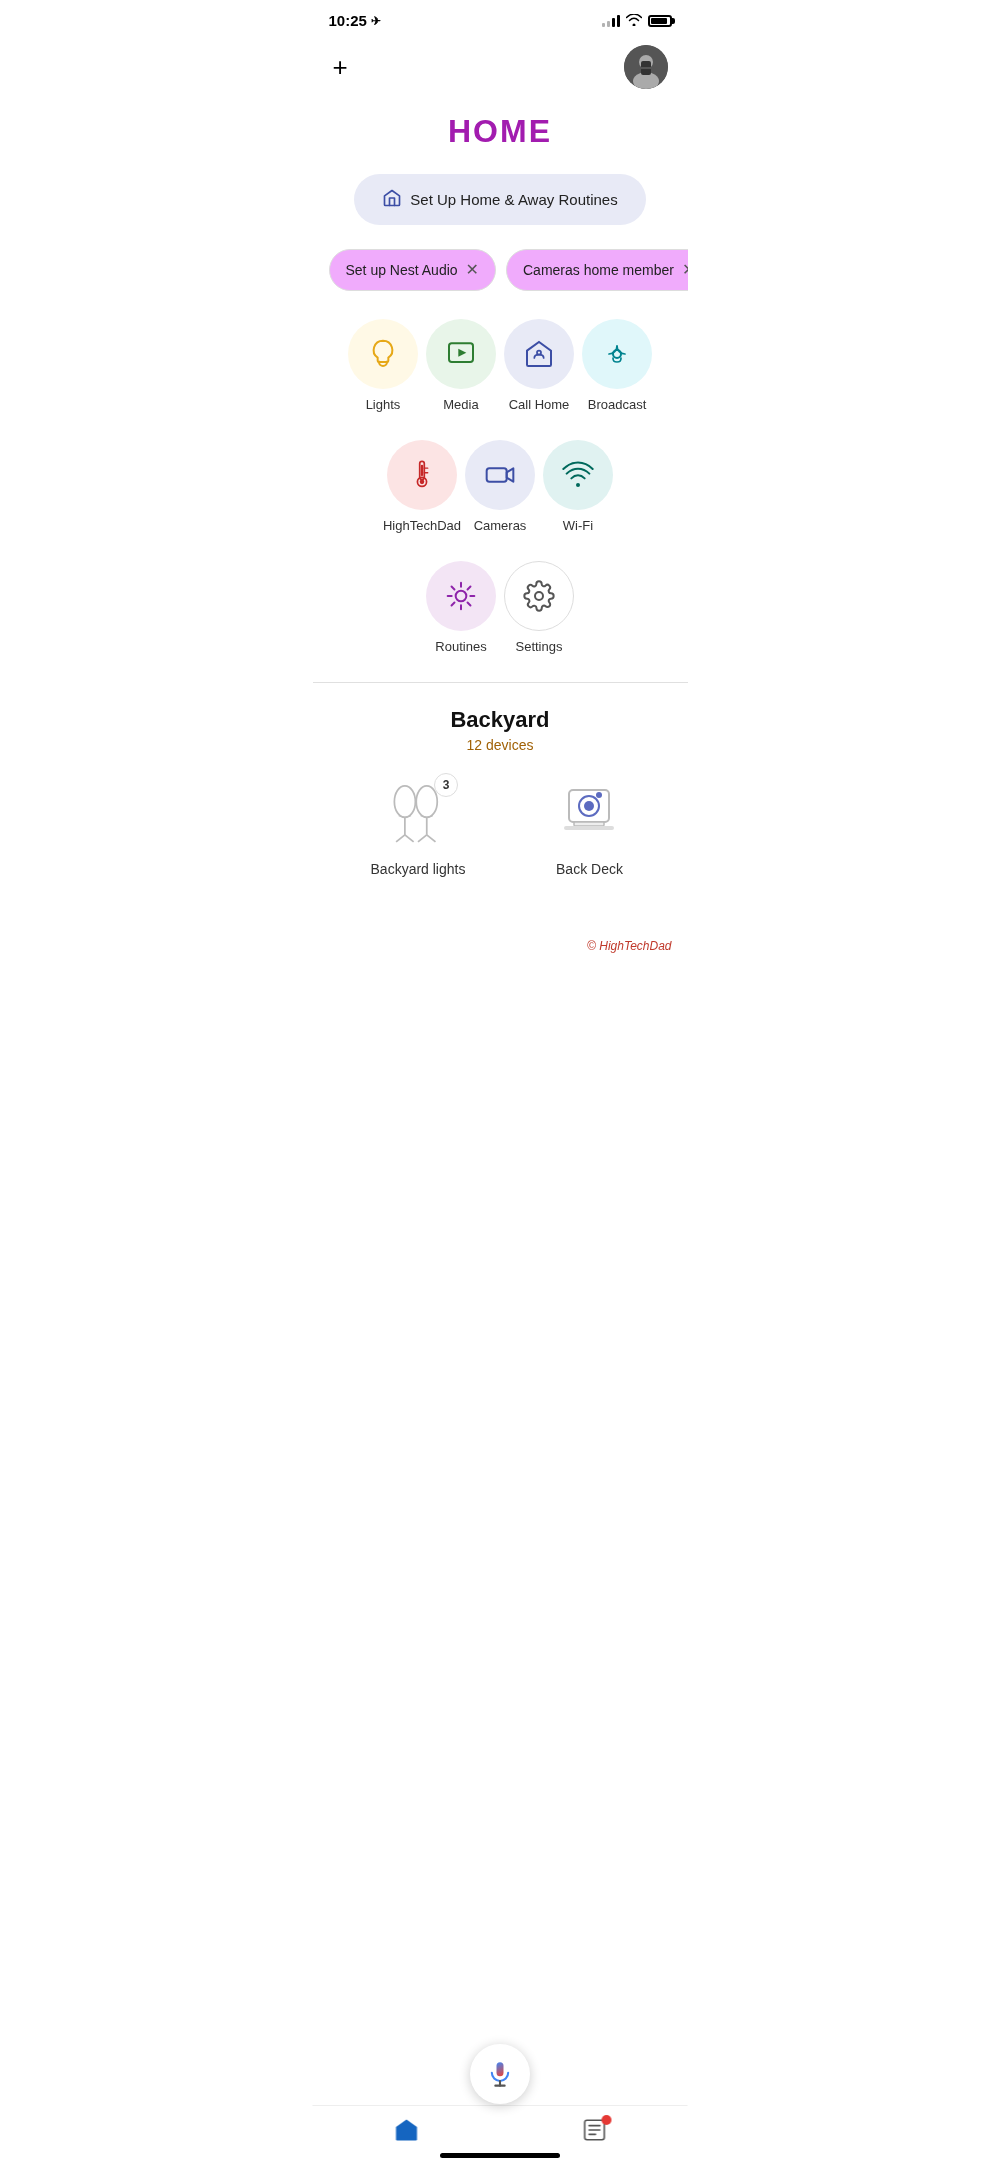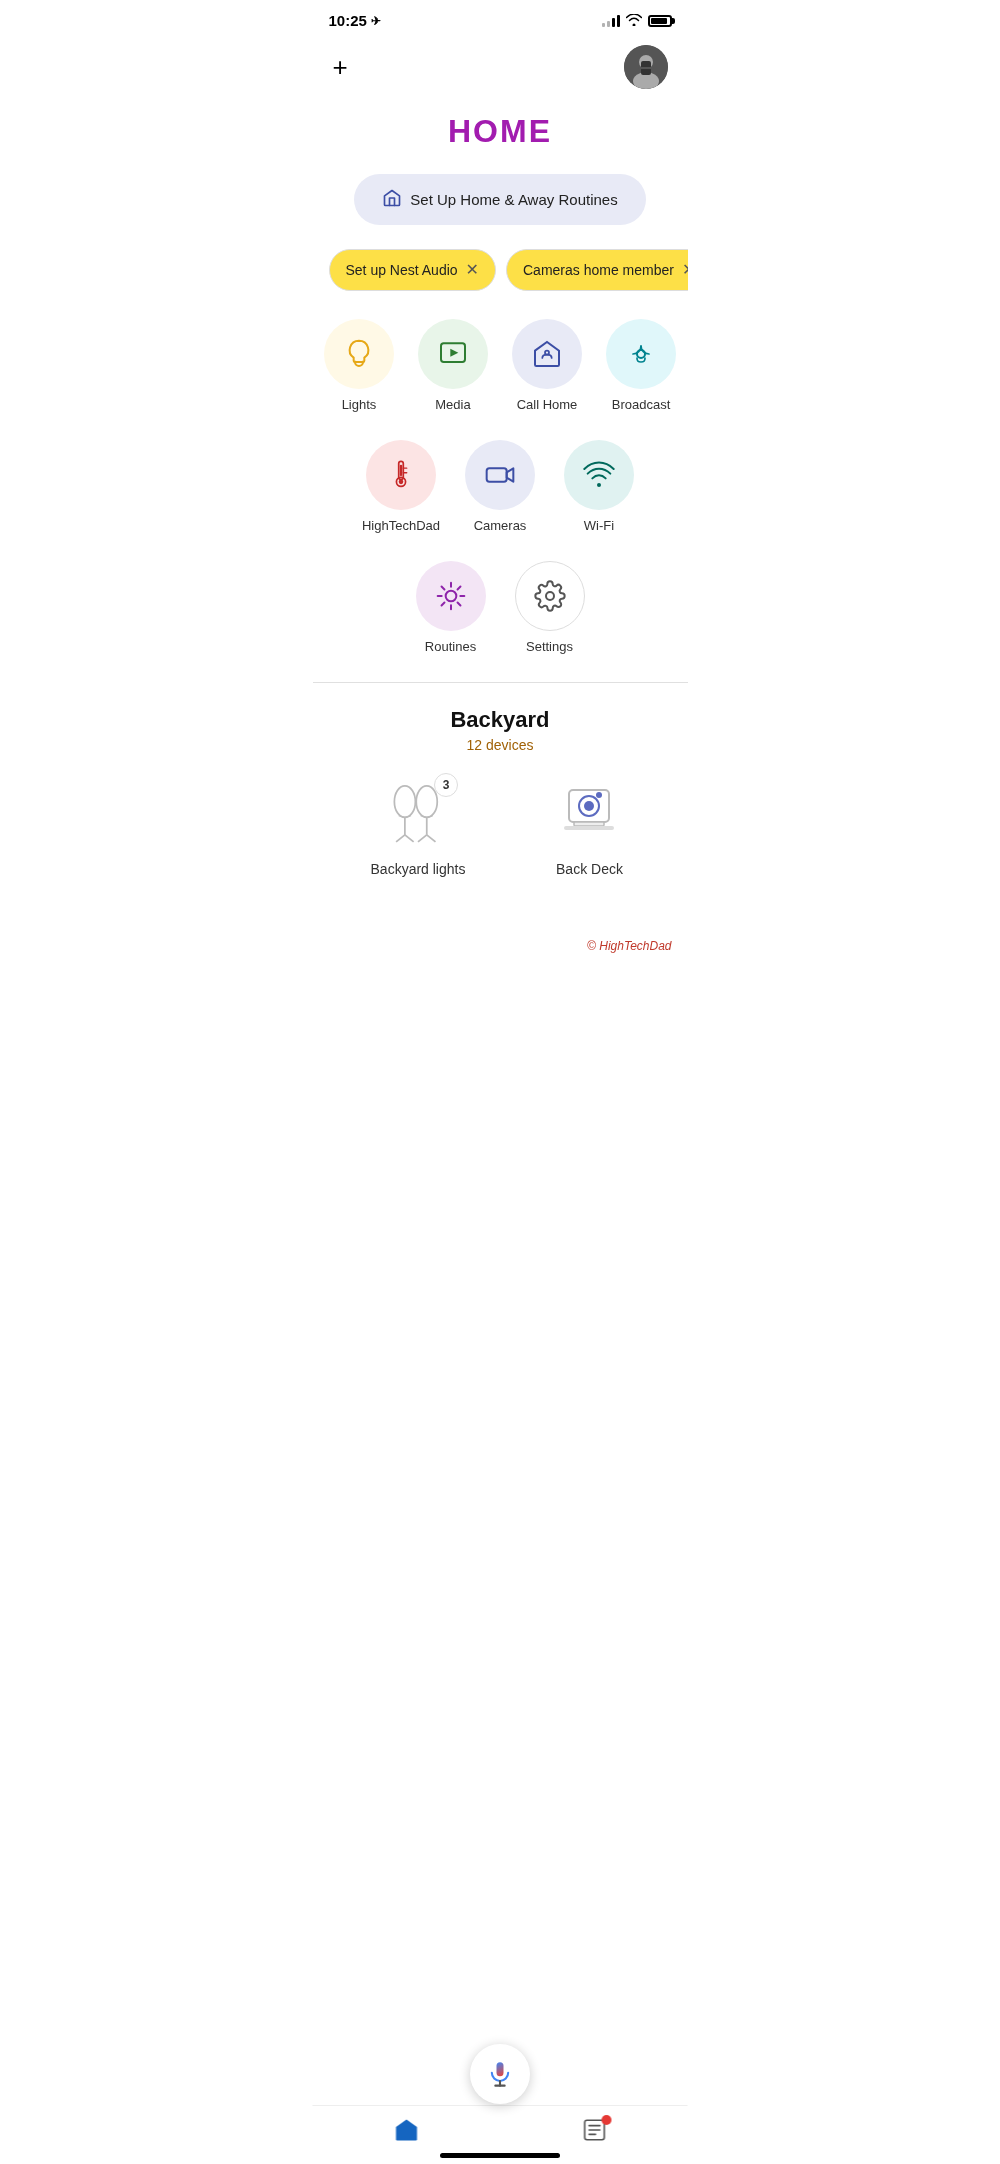--- a/index.html
+++ b/index.html
@@ -148,38 +148,38 @@
       display: flex;
       align-items: center;
       gap: 8px;
       padding: 12px 16px;
       border: 1.5px solid #ddd;
       border-radius: 50px;
       white-space: nowrap;
       font-size: 14px;
       font-weight: 400;
       color: #222;
-      background: #fde047;
+      background: #f0abfc;
       cursor: pointer;
       flex-shrink: 0;
     }
     .pill-close {
       font-size: 16px;
       color: #555;
       line-height: 1;
     }
 
     
     .icon-grid {
       padding: 0 16px;
     }
     .icon-row {
       display: flex;
       justify-content: center;
-      gap: 24px;
+      gap: 3px;
       margin-bottom: 28px;
     }
     .icon-item {
       display: flex;
       flex-direction: column;
       align-items: center;
       gap: 8px;
       cursor: pointer;
       width: 75px;
     }

